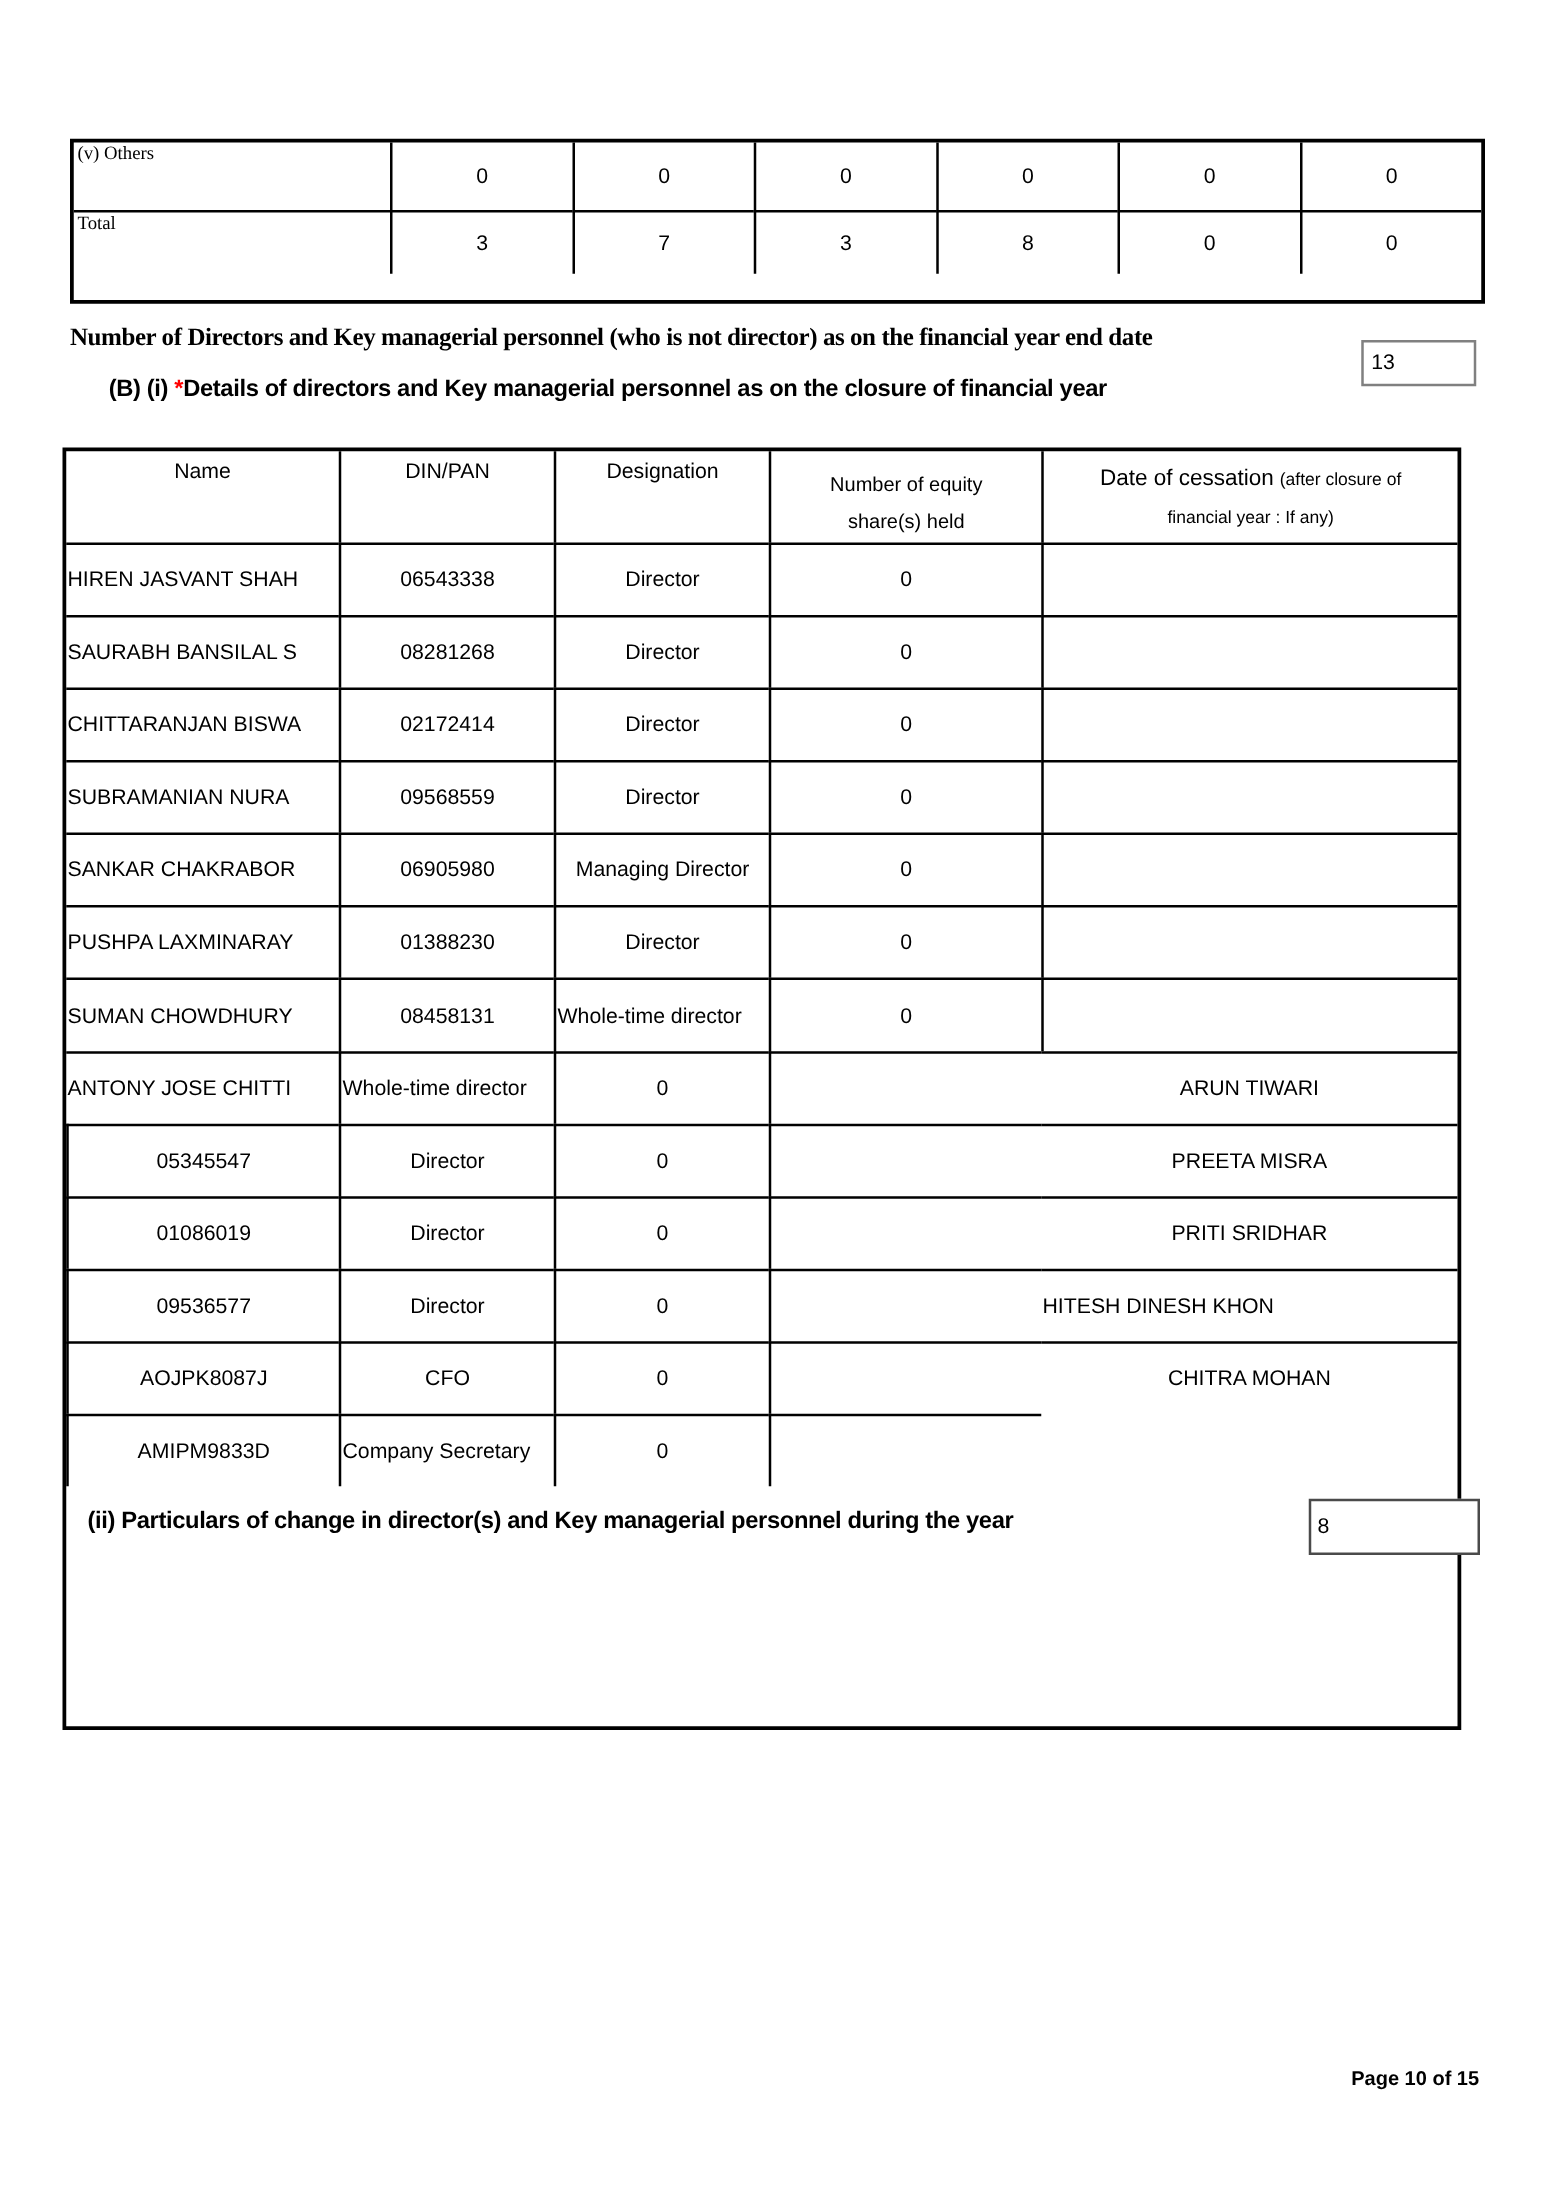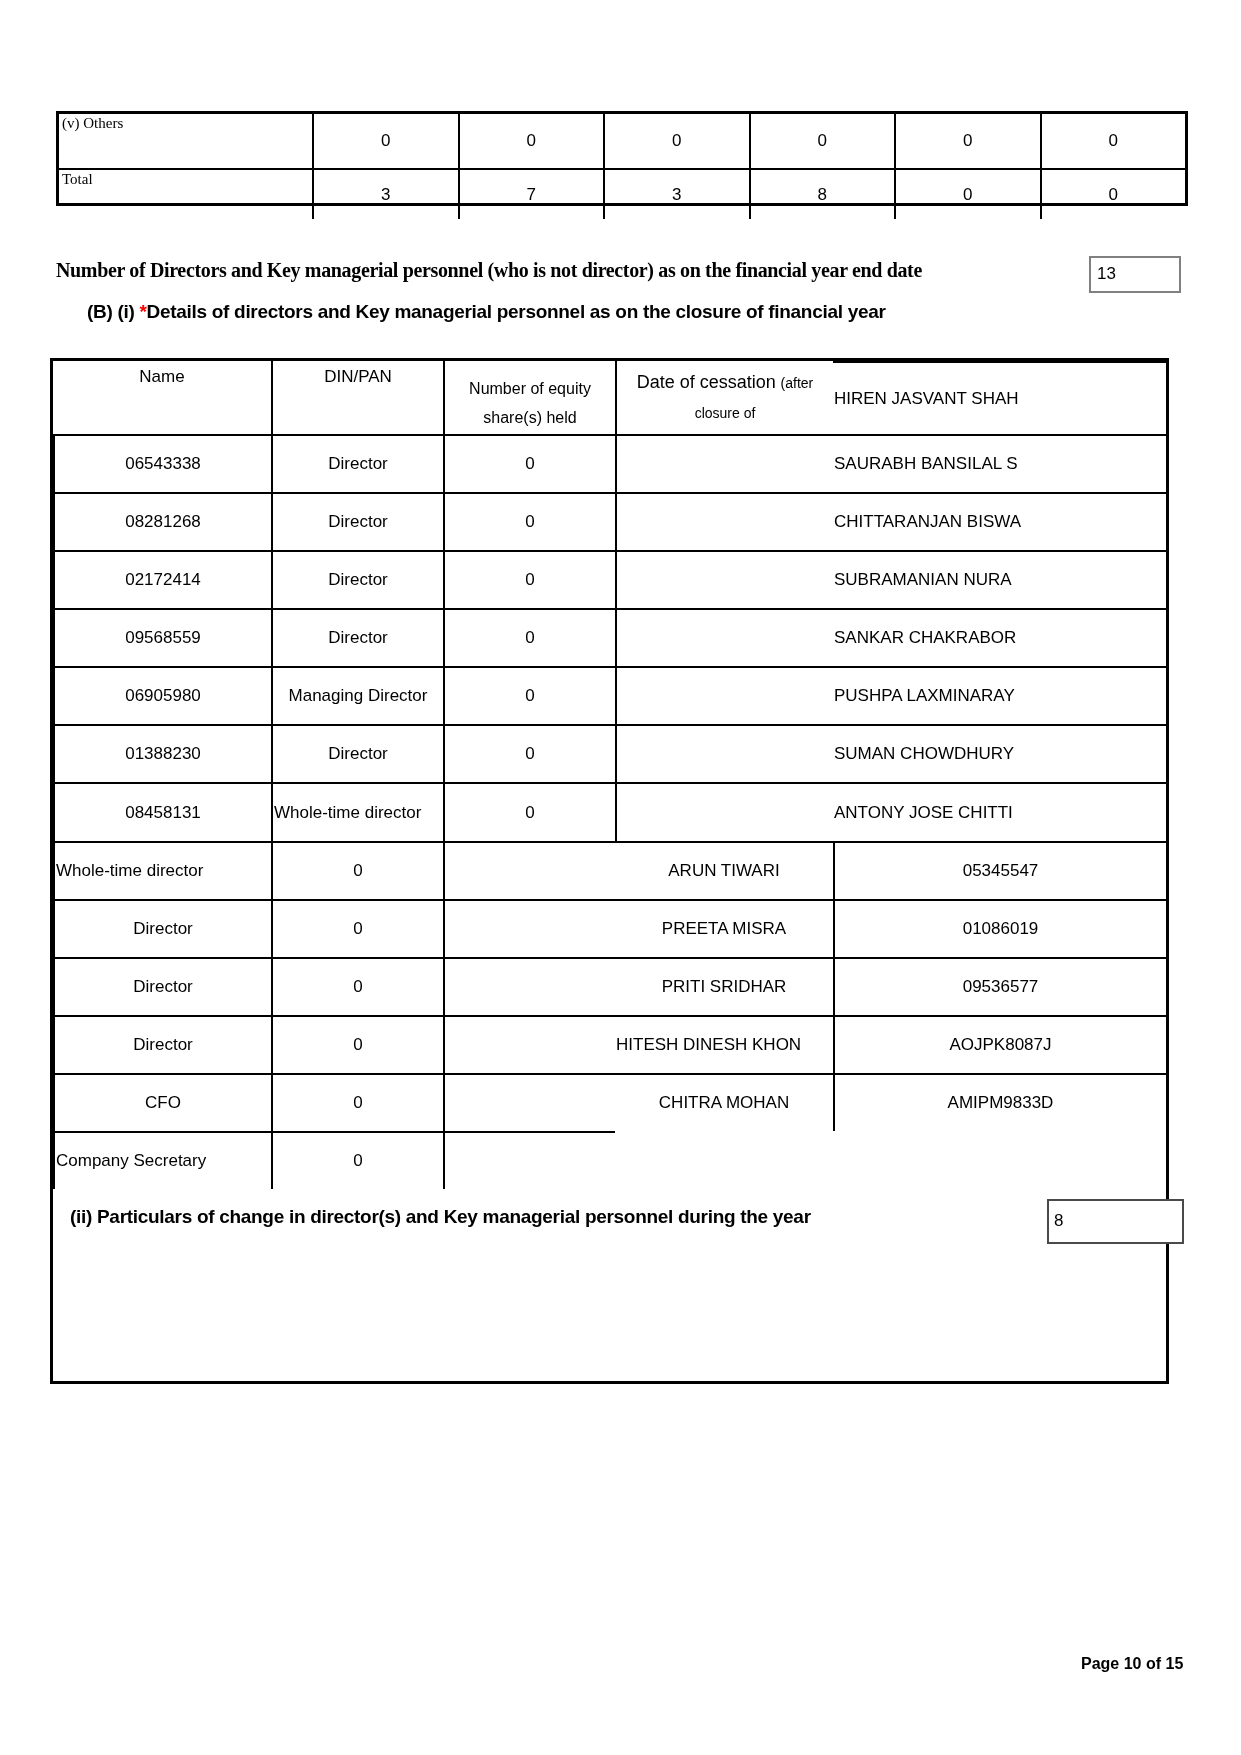--- a/index.html
+++ b/index.html
@@ -8,21 +8,21 @@
     width:1241px;height:1755px;
     background:#ffffff;
     color:#000;
     font-family:"Liberation Sans", sans-serif;
     overflow:hidden;
   }
 
   
   .top-table{
     position:absolute;left:56px;top:111px;
-    width:1132px;height:95px;
+    width:1132px;height:132px;
     border:3px solid #000;box-sizing:border-box;
     display:grid;
     grid-template-columns:253px repeat(6,145.5px);
     grid-template-rows:54px 51px;
   }
   .tt-label{
     font-family:"Liberation Serif", serif;
     font-size:15px;
     padding:1px 3px;
     box-sizing:border-box;
@@ -36,21 +36,21 @@
   .bt{border-top:2px solid #000;}
 
   
   .kmp-label{
     position:absolute;left:56px;top:259px;
     font-family:"Liberation Serif", serif;
     font-weight:bold;font-size:20px;letter-spacing:-0.35px;
     white-space:nowrap;
   }
   .kmp-box{
-    position:absolute;left:1089px;top:256px;
+    position:absolute;left:1089px;top:272px;
     width:92px;height:37px;
     border:2px solid #808080;box-sizing:border-box;
     font-size:17px;line-height:32px;padding-left:6px;
     background:#fff;
   }
 
   
   .b-heading{
     position:absolute;left:87px;top:301px;
     font-size:19px;font-weight:bold;letter-spacing:-0.3px;
@@ -132,20 +132,21 @@
     </div>
 
   <div class="kmp-label">Number of Directors and Key managerial personnel (who is not director) as on the financial year end date</div>
   <div class="kmp-box">13</div>
 
   <div class="b-heading"><span>(B) (i) </span><span class="star">*</span><span>Details of directors and Key managerial personnel as on the closure of financial year</span></div>
 
   <div class="main-table">
     <div class="mh first">Name</div>
     <div class="mh">DIN/PAN</div>
+    <div class="mh">Designation</div>
     <div class="mh mh-equity">
       <div>Number of equity</div>
       <div>share(s) held</div>
     </div>
     <div class="mh mh-cess">
       <div><span class="cess-main">Date of cessation</span> <span class="cess-sm">(after closure of</span></div>
       <div class="cess-sm">financial year : If any)</div>
     </div>
 
   <div class="md first left">HIREN JASVANT SHAH</div>

